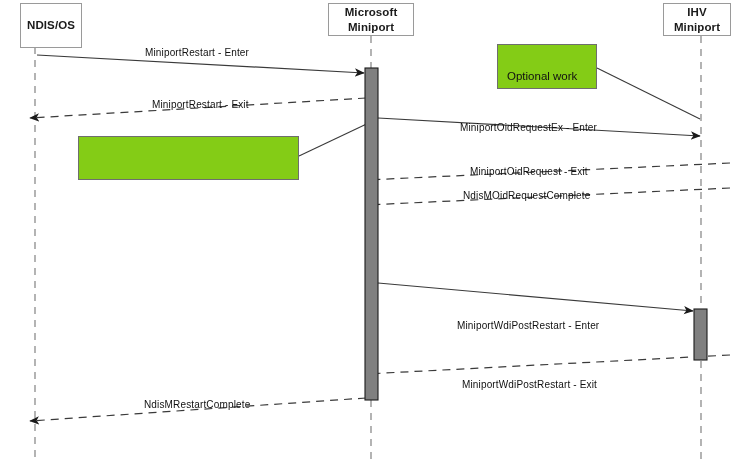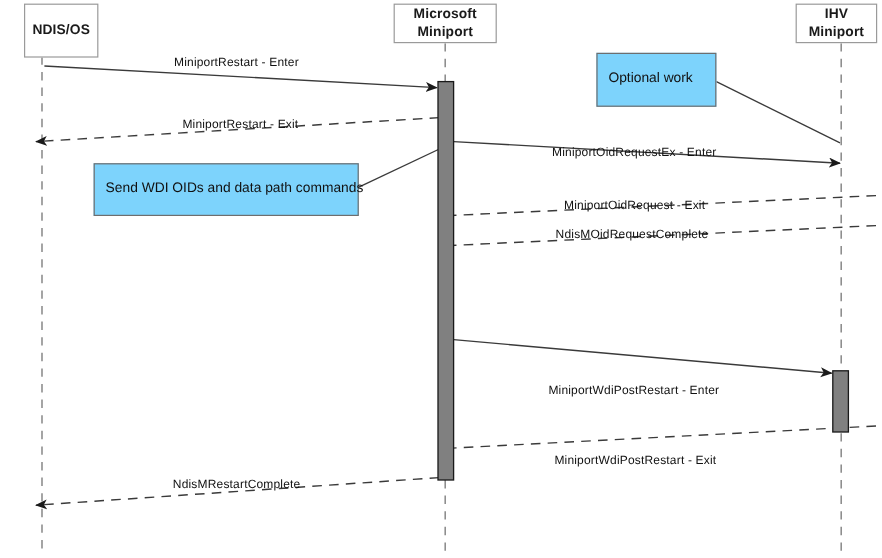--- a/index.html
+++ b/index.html
@@ -38,25 +38,25 @@
     color: #1a1a1a;
     line-height: 1.28;
     text-align: center;
     letter-spacing: .1px;
   }
   .lifeline-box span { display: block; white-space: nowrap; }
   .note-box {
     position: absolute;
     box-sizing: border-box;
     border: 1px solid #6e6e6e;
-    background: #7dd3fc;
+    background: #84cc16;
     font-size: 11.5px;
     color: #111111;
     line-height: 1.5;
-    padding: 12px 9px 6px 9px;
+    padding: 23px 9px 6px 9px;
     text-align: left;
   }
   .note-box span { display: block; white-space: nowrap; }
   .msg-label {
     position: absolute;
     font-size: 10px;
     color: #111111;
     white-space: nowrap;
     letter-spacing: .15px;
     background: transparent;
@@ -121,16 +121,15 @@
       <div class="msg-label" style="left: 463px; top: 190px;">NdisMOidRequestComplete</div>
       <div class="msg-label" style="left: 457px; top: 285px; margin-top: 35px;">MiniportWdiPostRestart - Enter</div>
       <div class="msg-label" style="left: 462px; top: 356px; margin-top: 23px;">MiniportWdiPostRestart - Exit</div>
       <div class="msg-label" style="left: 144px; top: 399px;">NdisMRestartComplete</div>
     </div>
   <div id="note-boxes">
       <div class="note-box" style="left: 497px; top: 44px; width: 100px; height: 45px;">
         <span>Optional work</span>
       </div>
       <div class="note-box" style="left: 78px; top: 136px; width: 221px; height: 44px;">
-        <span>Send WDI OIDs and data path commands</span>
       </div>
     </div>
 </div>
 
 </body></html>

